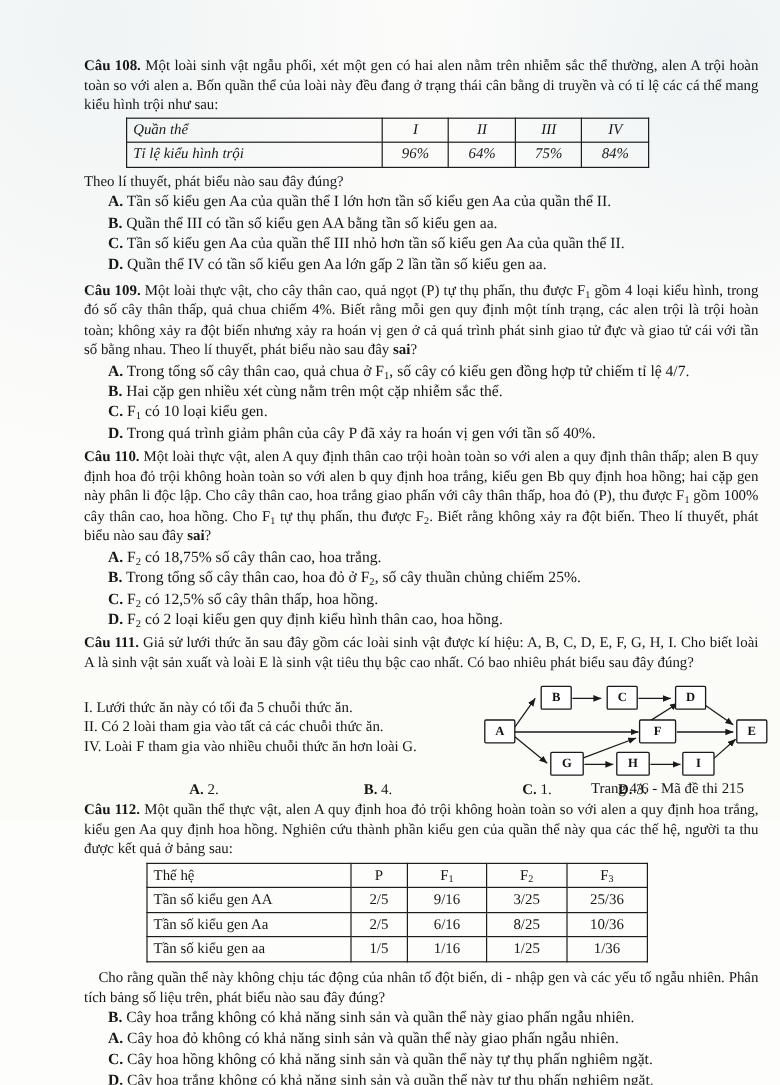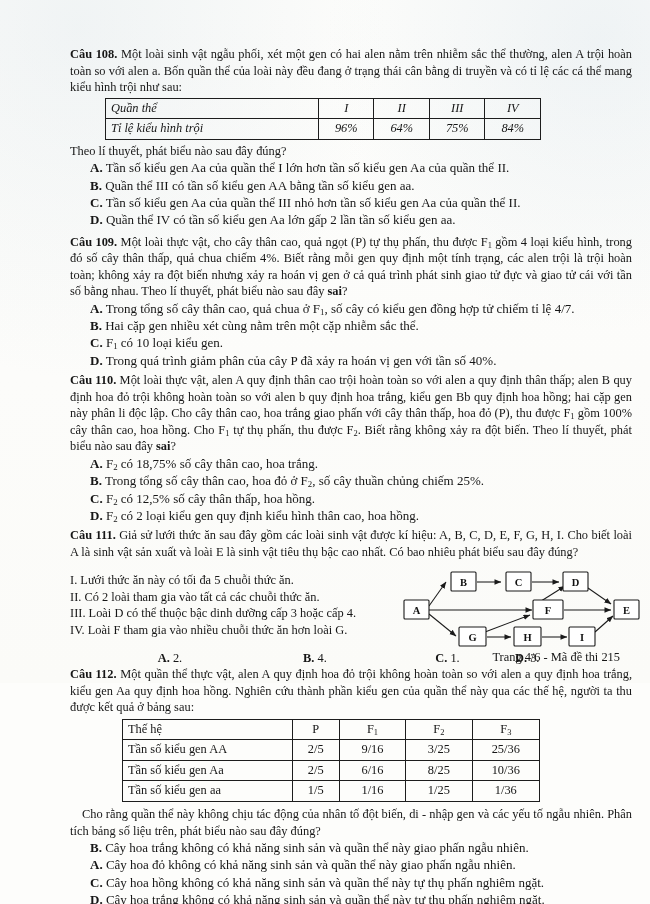--- a/index.html
+++ b/index.html
@@ -214,21 +214,20 @@
   <div class="sp1"></div>
 
   <div class="qblock qbody">
     <span class="qnum">Câu 111.</span><span> Giả sử lưới thức ăn sau đây gồm các loài sinh vật được kí hiệu: A, B, C, D, E, F, G, H, I. Cho biết loài A là sinh vật sản xuất và loài E là sinh vật tiêu thụ bậc cao nhất. Có bao nhiêu phát biểu sau đây đúng?</span>
   </div>
 
   <div class="q111-cols">
     <div class="q111-left">
       <div class="stmt">I. Lưới thức ăn này có tối đa 5 chuỗi thức ăn.</div>
       <div class="stmt">II. Có 2 loài tham gia vào tất cả các chuỗi thức ăn.</div>
-      <div class="stmt">III. Loài D có thể thuộc bậc dinh dưỡng cấp 3 hoặc cấp 4.</div>
       <div class="stmt">IV. Loài F tham gia vào nhiều chuỗi thức ăn hơn loài G.</div>
     </div>
     <div class="q111-right">
       <svg class="foodweb" width="250" height="88" viewBox="0 0 250 88">
         <defs>
           <marker id="ah" markerWidth="7" markerHeight="7" refX="6.2" refY="2.6" orient="auto">
             <path d="M0,0 L6.4,2.6 L0,5.2 z" fill="#1a1a1a"></path>
           </marker>
         </defs>
 

